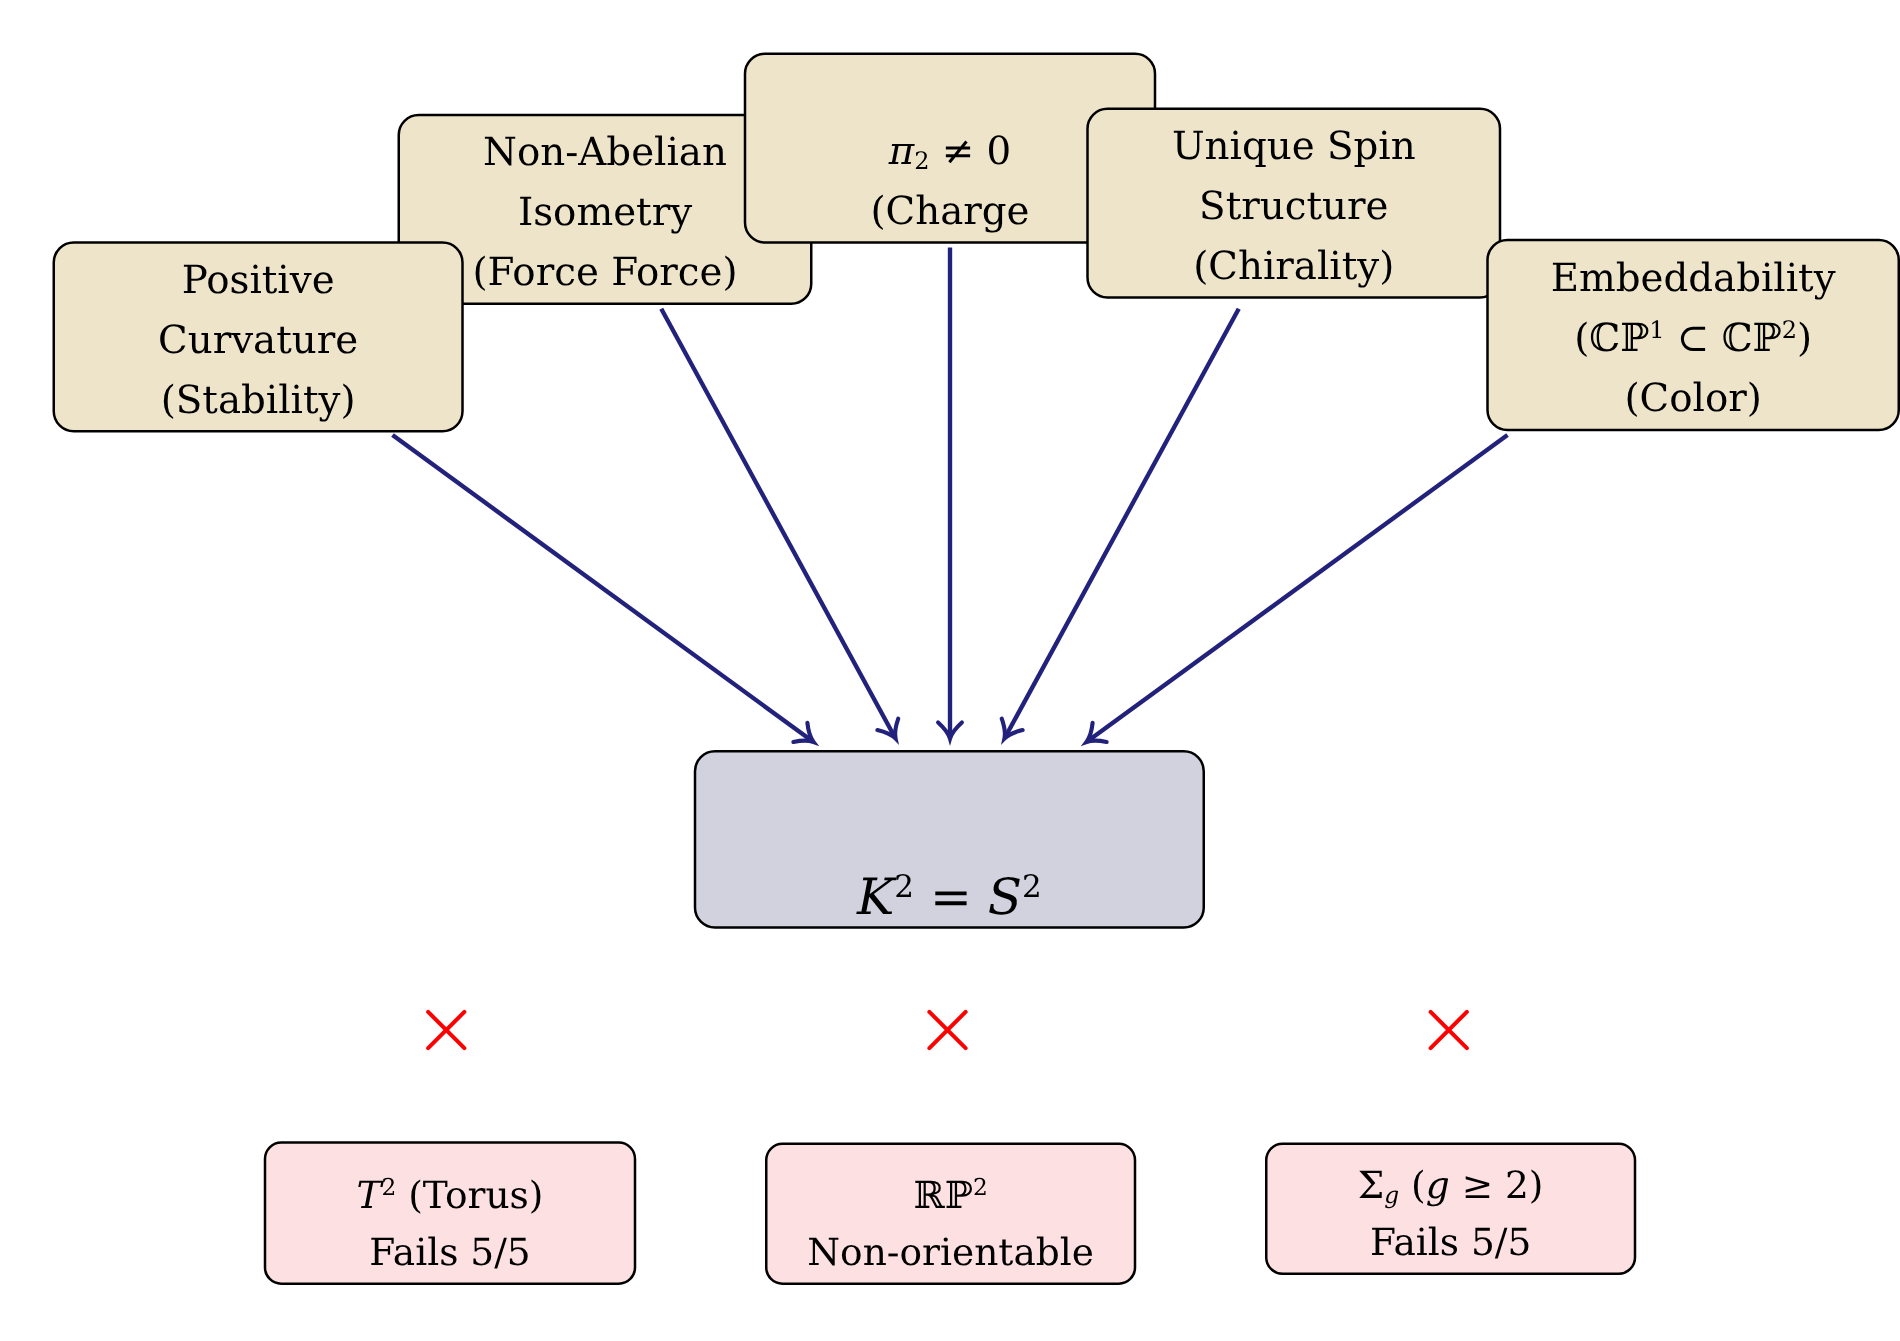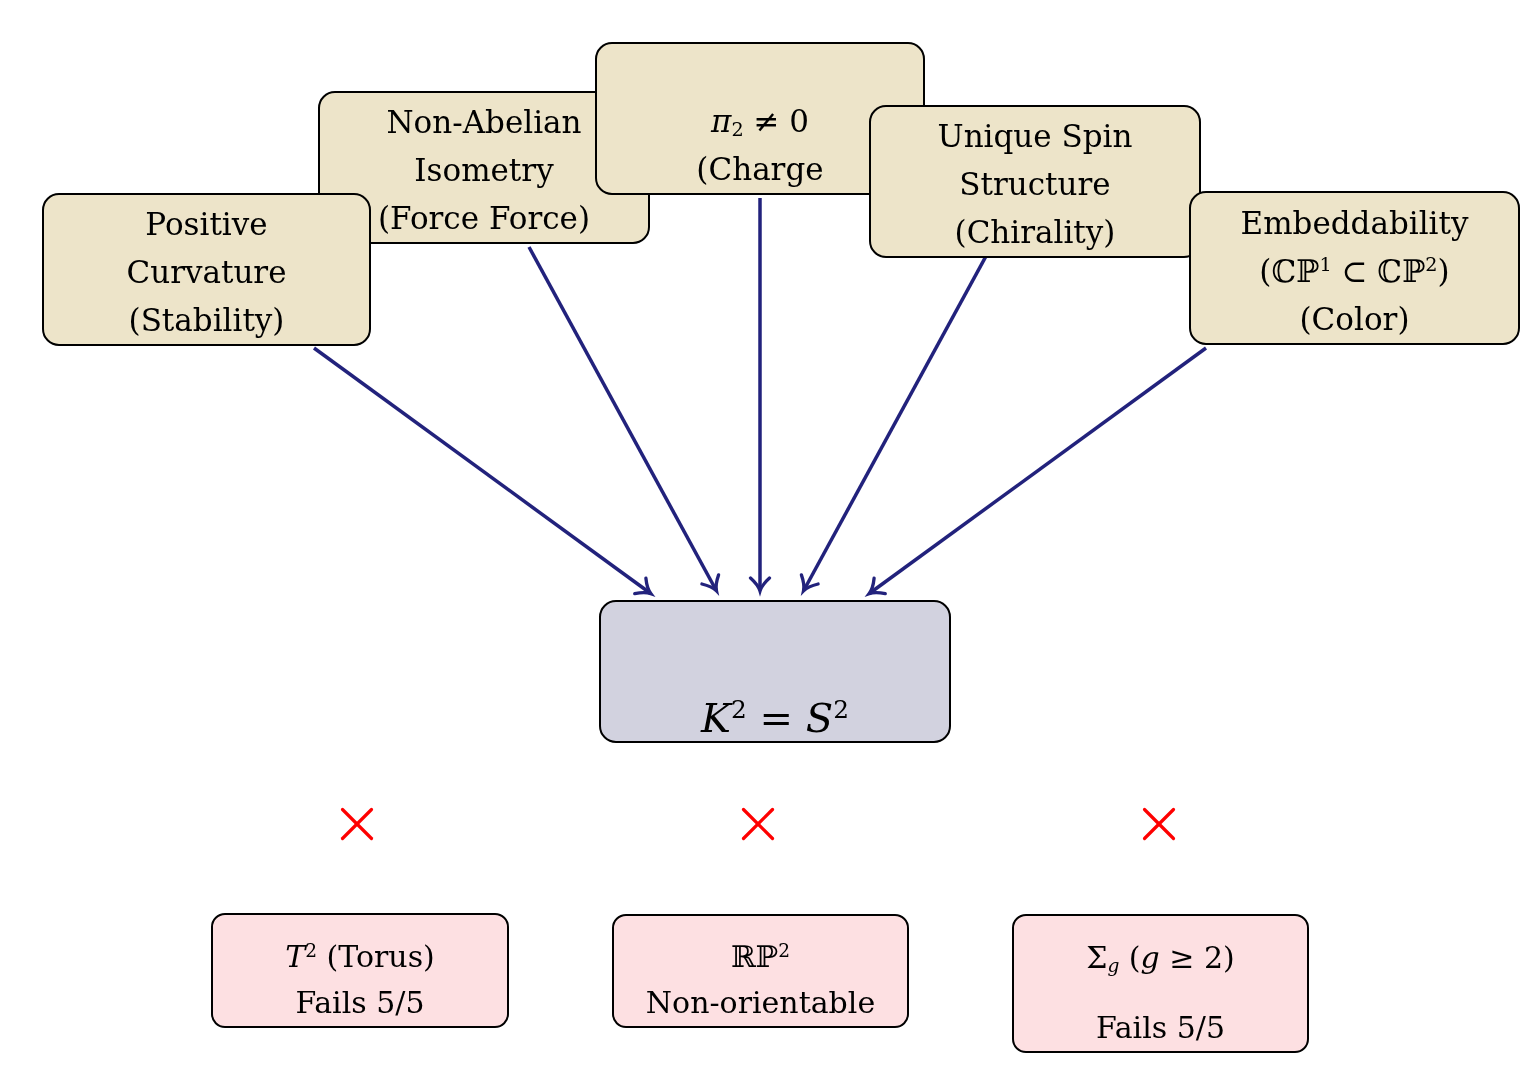--- a/index.html
+++ b/index.html
@@ -91,33 +91,33 @@
     <div><span>Non-Abelian</span></div>
     <div><span>Isometry</span></div>
     <div><span>(Force Force)</span></div>
   </div>
 
   <div class="box criterion z2" style="left:595px; top:42px; width:330px; height:153px;">
     <div><span class="it">π</span><sub>2</sub><span> ≠ 0</span></div>
     <div><span>(Charge</span></div>
   </div>
 
-  <div class="box criterion z3" style="left:869px; top:105px; width:332px; height:153px;">
+  <div class="box criterion z3" style="left:869px; top:86px; width:332px; height:153px;">
     <div><span>Unique Spin</span></div>
     <div><span>Structure</span></div>
     <div><span>(Chirality)</span></div>
   </div>
 
   <div class="box criterion z4" style="left:1146px; top:191px; width:331px; height:154px;margin-left:43px;">
     <div><span>Embeddability</span></div>
     <div><span>(ℂℙ</span><sup>1</sup><span> ⊂ ℂℙ</span><sup>2</sup><span>)</span></div>
     <div><span>(Color)</span></div>
   </div>
 
-  <div class="box center-box" style="left:599px; top:600px; width:352px; height:143px;">
+  <div class="box center-box" style="left:555px; top:600px; width:409px; height:143px;">
     <div><span class="it">K</span><sup>2</sup><span> = </span><span class="it">S</span><sup>2</sup></div>
   </div>
 
   <svg class="cross" style="left:339px; top:806px;" width="36" height="36" viewBox="0 0 36 36">
     <line x1="3.5" y1="3.5" x2="32.5" y2="32.5" stroke="var(--cross)" stroke-width="3.2" stroke-linecap="round"></line>
     <line x1="32.5" y1="3.5" x2="3.5" y2="32.5" stroke="var(--cross)" stroke-width="3.2" stroke-linecap="round"></line>
   </svg>
   <svg class="cross" style="left:740px; top:806px;" width="36" height="36" viewBox="0 0 36 36">
     <line x1="3.5" y1="3.5" x2="32.5" y2="32.5" stroke="var(--cross)" stroke-width="3.2" stroke-linecap="round"></line>
     <line x1="32.5" y1="3.5" x2="3.5" y2="32.5" stroke="var(--cross)" stroke-width="3.2" stroke-linecap="round"></line>
@@ -130,18 +130,18 @@
   <div class="box failure" style="left:211px; top:913px; width:298px; height:115px;">
     <div><span class="it">T</span><sup>2</sup><span> (Torus)</span></div>
     <div>Fails 5/5</div>
   </div>
 
   <div class="box failure" style="left:612px; top:914px; width:297px; height:114px;">
     <div><span>ℝℙ</span><sup>2</sup></div>
     <div>Non-orientable</div>
   </div>
 
-  <div class="box failure" style="left:1012px; top:914px; width:297px; height:139px;gap:24px;">
+  <div class="box failure" style="left:1012px; top:914px; width:297px; height:106px;">
     <div><span>Σ</span><sub class="it">g</sub><span> (</span><span class="it">g</span><span> ≥ 2)</span></div>
     <div>Fails 5/5</div>
   </div>
 
 </div>
 
 </body></html>

